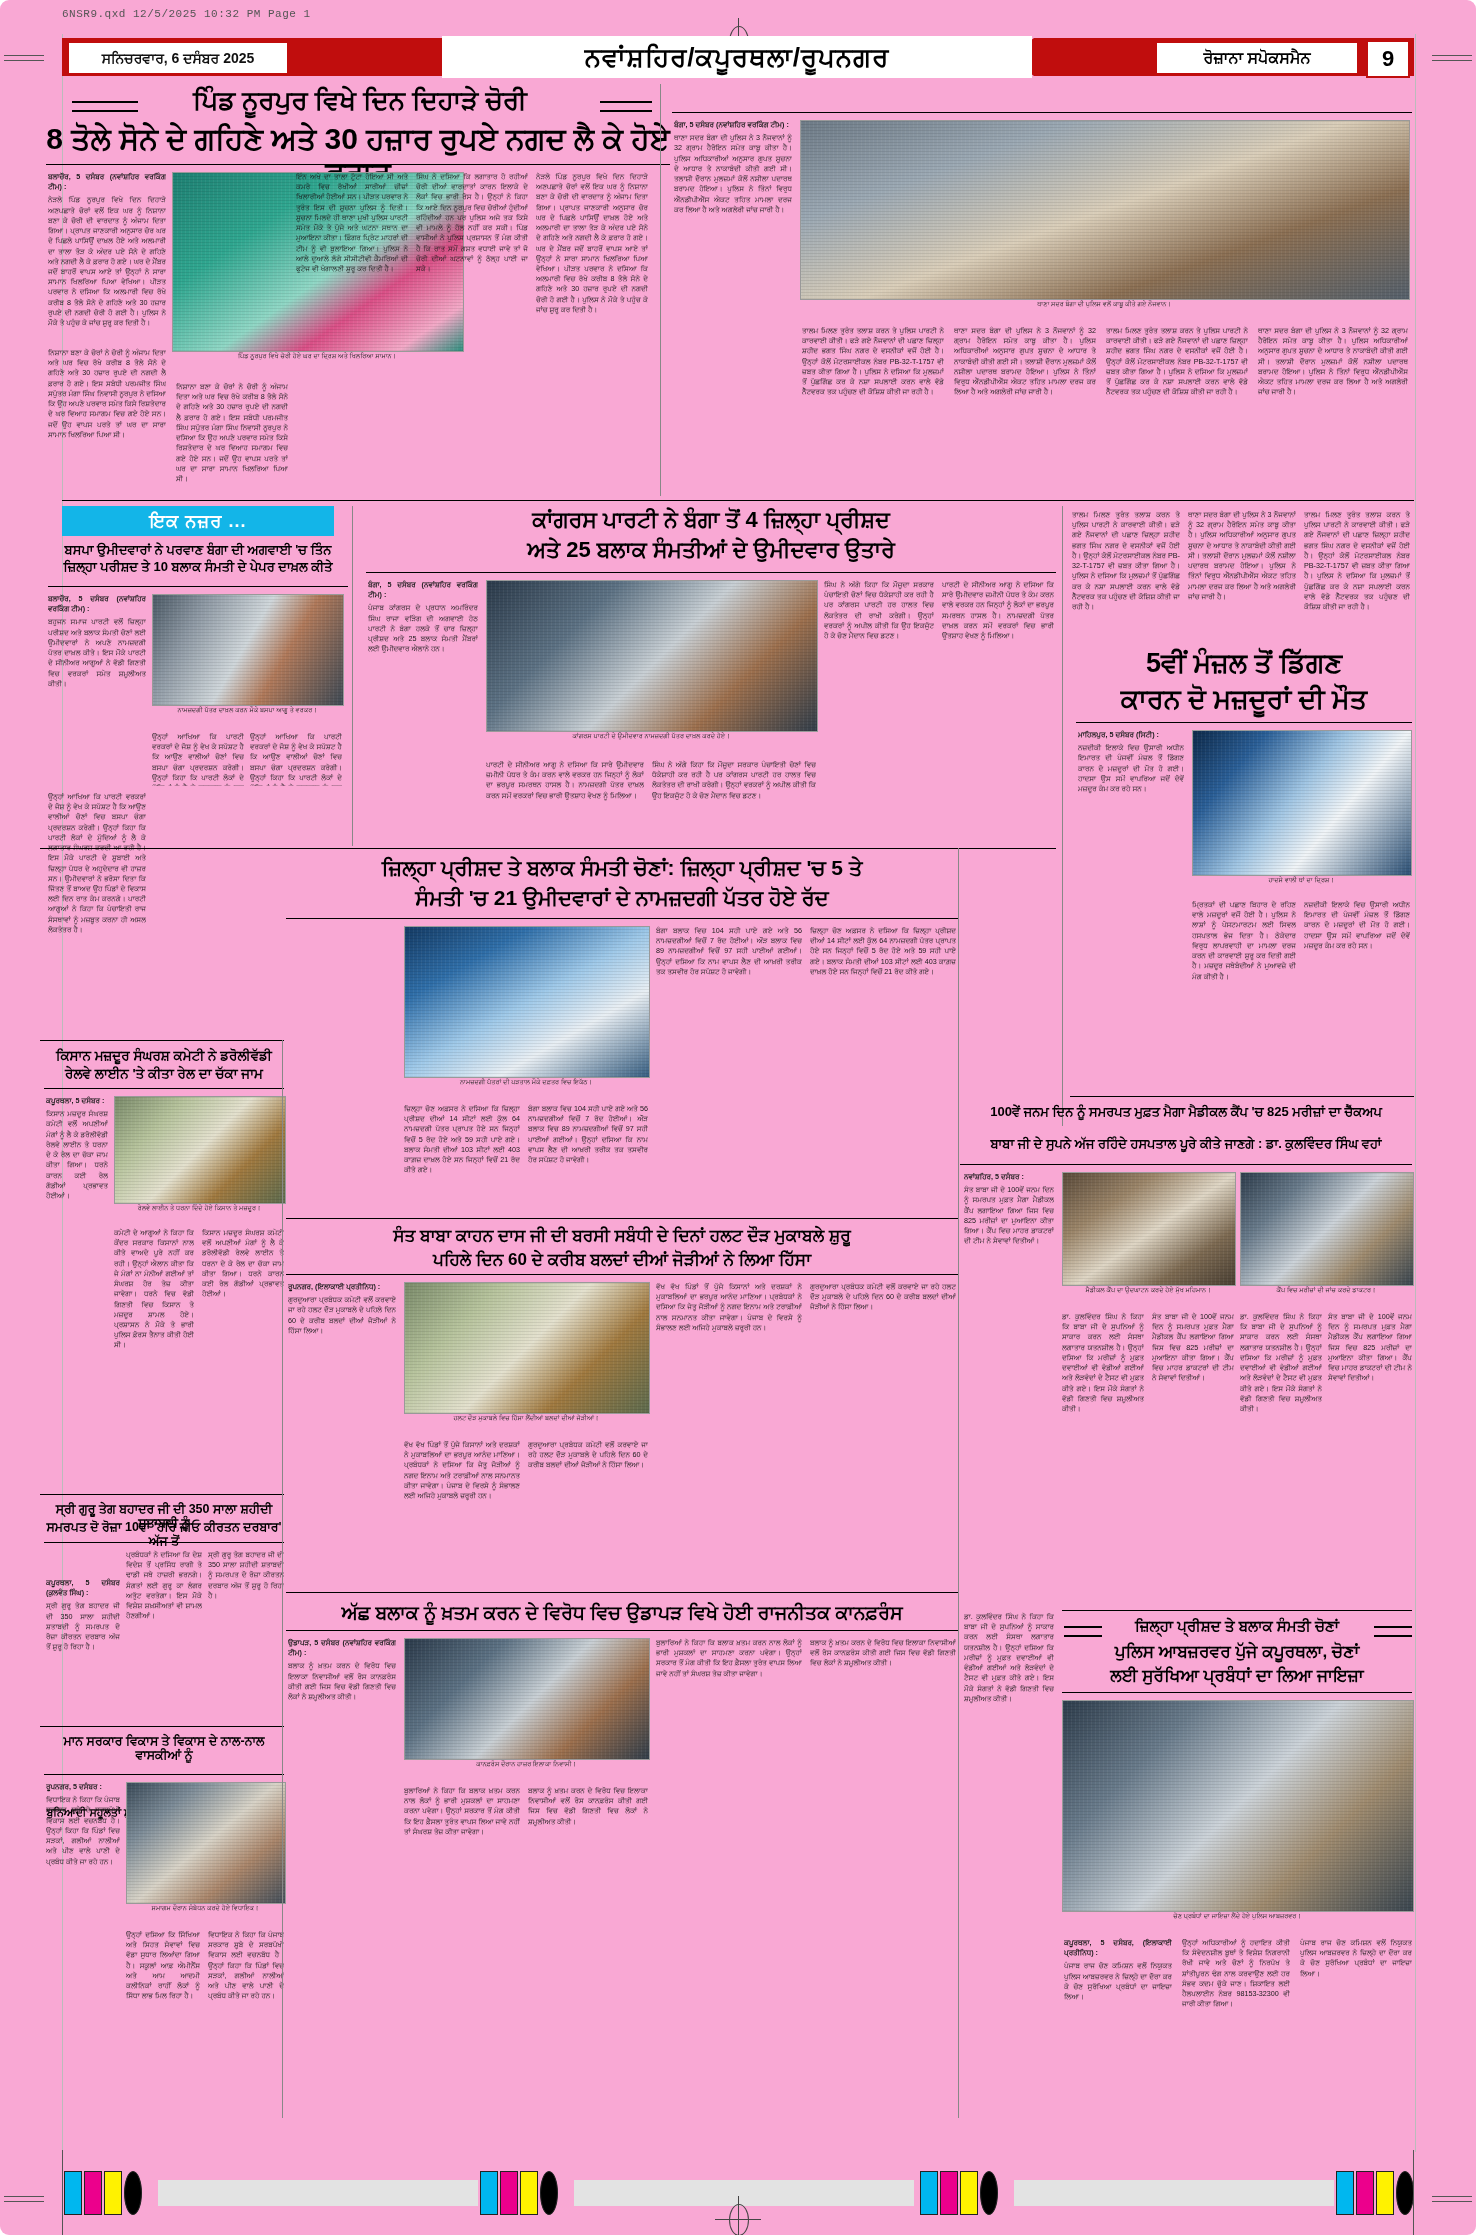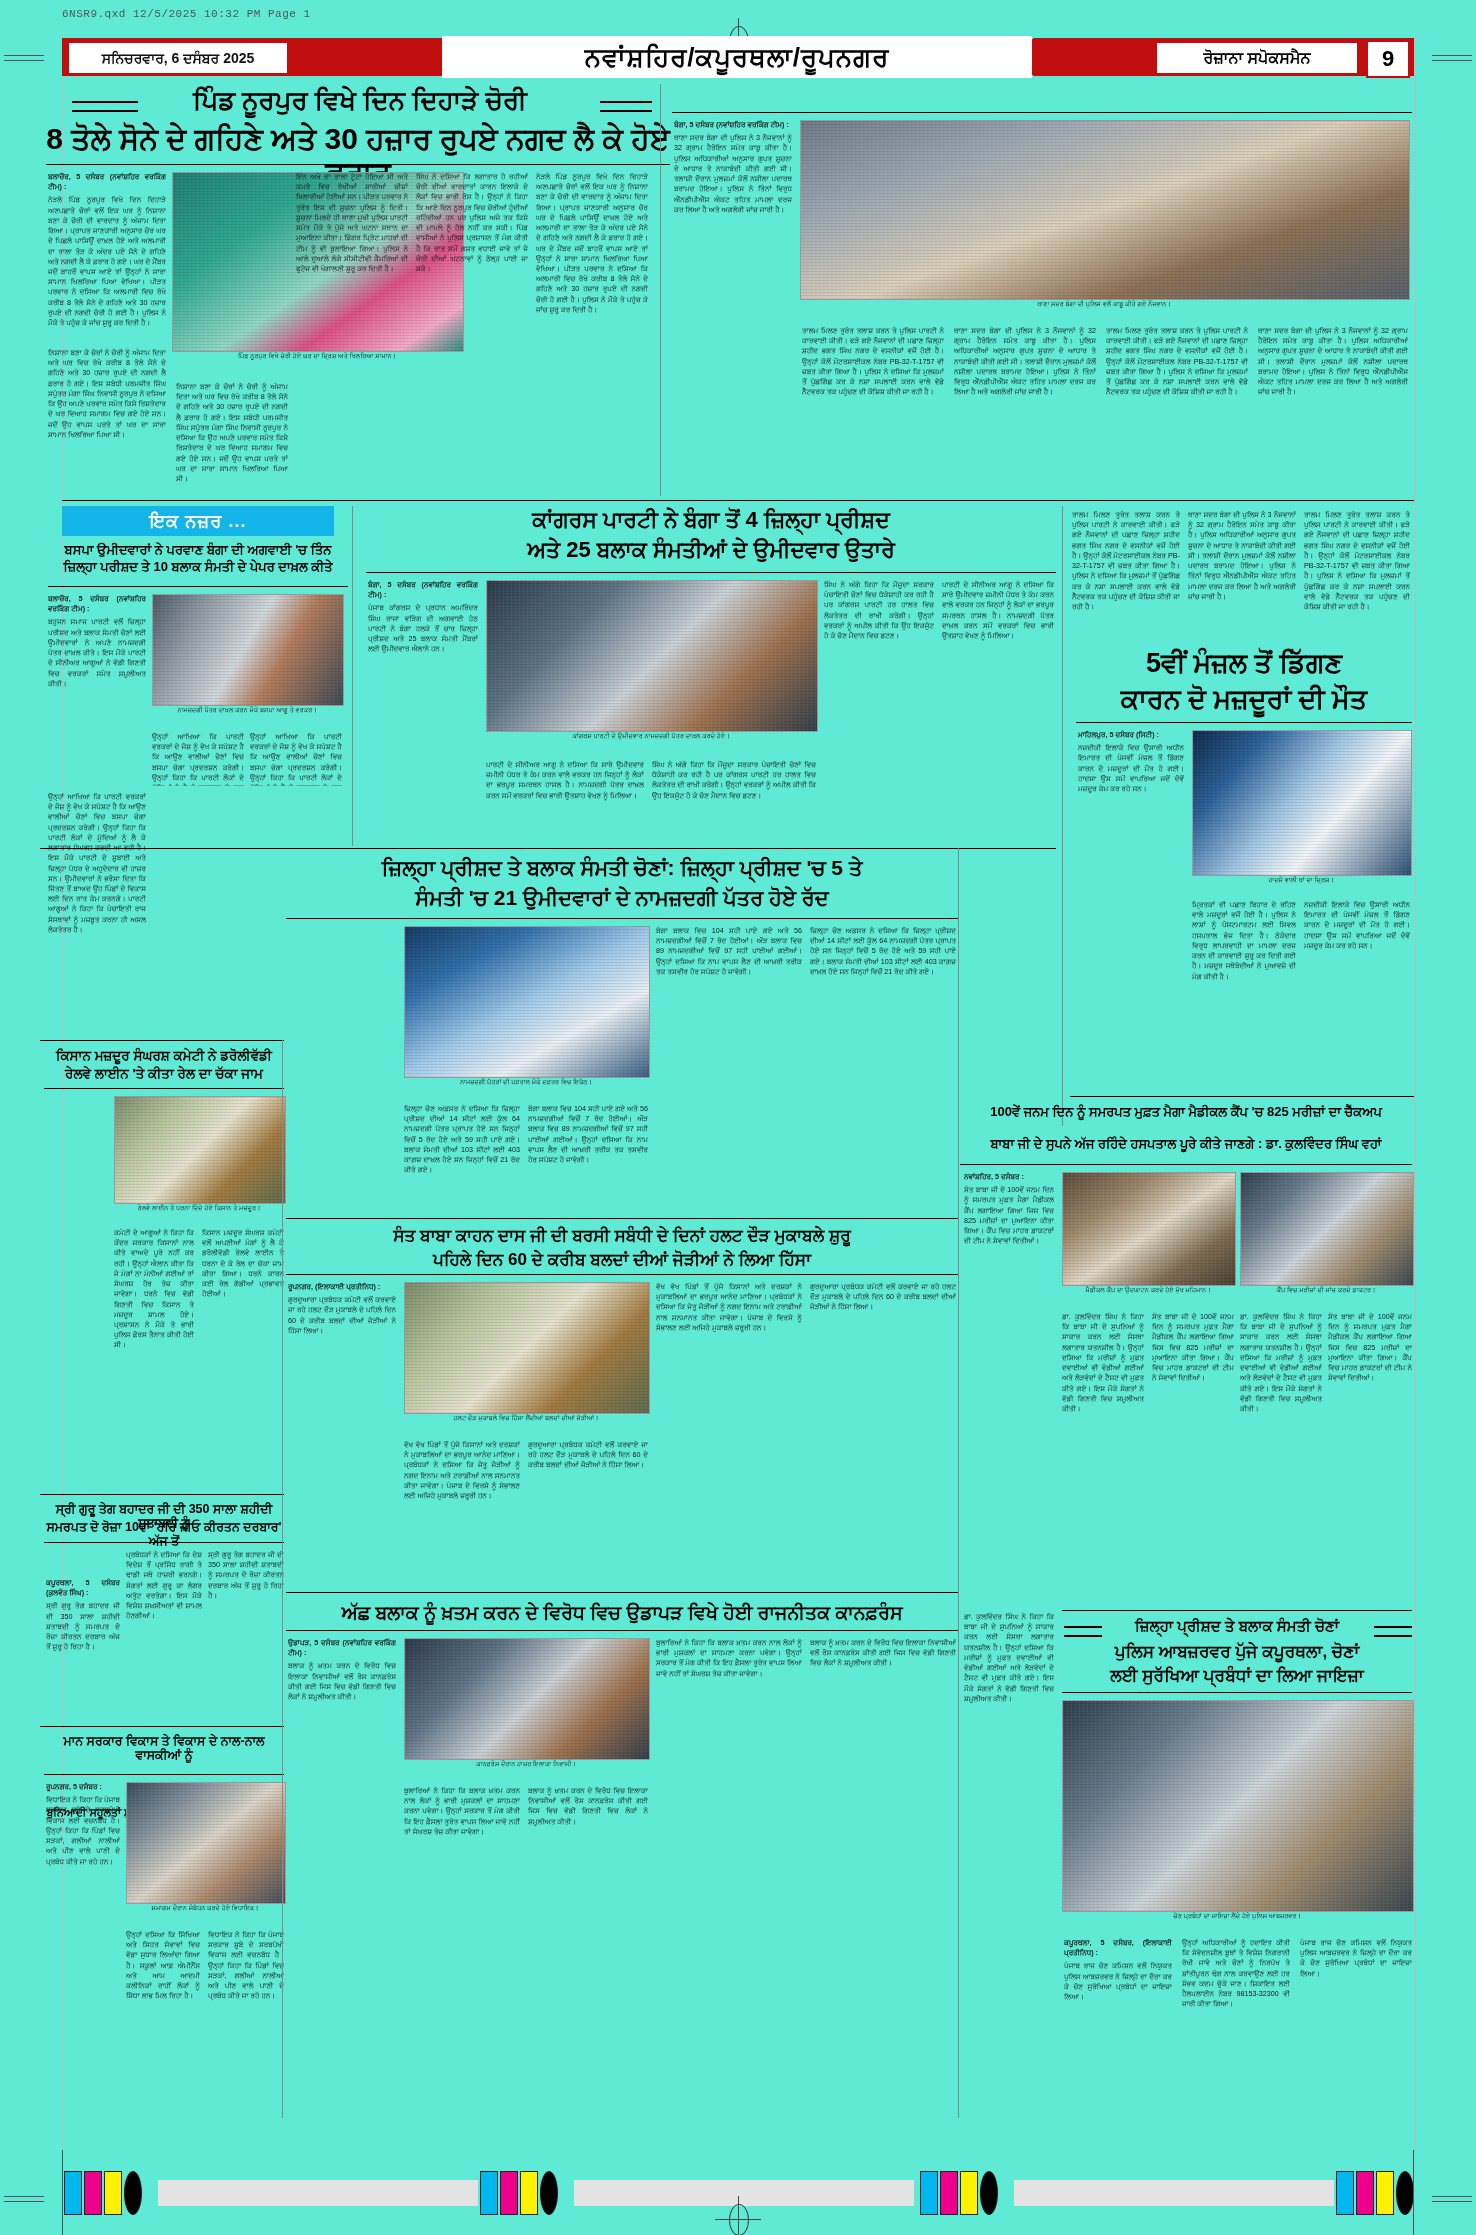--- a/index.html
+++ b/index.html
@@ -1,18 +1,18 @@
 <!DOCTYPE html>
 <html><head>
 <meta charset="utf-8">
 <style>
   html,body{margin:0;padding:0;background:#ffffff;}
   body{width:1476px;height:2235px;position:relative;font-family:"Liberation Sans",sans-serif;overflow:hidden;}
 
-  .page{position:absolute;left:0;top:0;width:1476px;height:2235px;background:#5eead4;}
+  .page{position:absolute;left:0;top:0;width:1476px;height:2235px;background:#f9a8d4;border-radius:9px;}
 
   
   .prodbar{position:absolute;left:62px;top:8px;width:350px;height:22px;font-family:"Liberation Mono",monospace;font-size:11px;color:#555;letter-spacing:.5px;white-space:nowrap;}
   .regmark{position:absolute;width:46px;height:46px;}
   .regmark::before{content:"";position:absolute;left:23px;top:0;width:1px;height:46px;background:#444;}
   .regmark::after{content:"";position:absolute;left:0;top:23px;width:46px;height:1px;background:#444;}
   .regring{position:absolute;left:14px;top:8px;width:18px;height:30px;border:1px solid #444;border-radius:50%;}
 
   .cropL{position:absolute;left:4px;width:40px;height:1px;background:#555;}
   .cropR{position:absolute;right:4px;width:40px;height:1px;background:#555;}
@@ -211,20 +211,24 @@
   <div class="col" style="left:404px;top:1104px;width:116px;height:112px;">ਜ਼ਿਲ੍ਹਾ ਚੋਣ ਅਫ਼ਸਰ ਨੇ ਦਸਿਆ ਕਿ ਜ਼ਿਲ੍ਹਾ ਪ੍ਰੀਸ਼ਦ ਦੀਆਂ 14 ਸੀਟਾਂ ਲਈ ਕੁੱਲ 64 ਨਾਮਜ਼ਦਗੀ ਪੱਤਰ ਪ੍ਰਾਪਤ ਹੋਏ ਸਨ ਜਿਨ੍ਹਾਂ ਵਿਚੋਂ 5 ਰੱਦ ਹੋਏ ਅਤੇ 59 ਸਹੀ ਪਾਏ ਗਏ। ਬਲਾਕ ਸੰਮਤੀ ਦੀਆਂ 103 ਸੀਟਾਂ ਲਈ 403 ਕਾਗ਼ਜ਼ ਦਾਖ਼ਲ ਹੋਏ ਸਨ ਜਿਨ੍ਹਾਂ ਵਿਚੋਂ 21 ਰੱਦ ਕੀਤੇ ਗਏ।</div>
   <div class="col" style="left:528px;top:1104px;width:120px;height:112px;">ਬੰਗਾ ਬਲਾਕ ਵਿਚ 104 ਸਹੀ ਪਾਏ ਗਏ ਅਤੇ 56 ਨਾਮਜ਼ਦਗੀਆਂ ਵਿਚੋਂ 7 ਰੱਦ ਹੋਈਆਂ। ਔੜ ਬਲਾਕ ਵਿਚ 89 ਨਾਮਜ਼ਦਗੀਆਂ ਵਿਚੋਂ 97 ਸਹੀ ਪਾਈਆਂ ਗਈਆਂ। ਉਨ੍ਹਾਂ ਦਸਿਆ ਕਿ ਨਾਮ ਵਾਪਸ ਲੈਣ ਦੀ ਆਖ਼ਰੀ ਤਰੀਕ ਤਕ ਤਸਵੀਰ ਹੋਰ ਸਪੱਸ਼ਟ ਹੋ ਜਾਵੇਗੀ।</div>
   <div class="col" style="left:656px;top:926px;width:146px;height:290px;">ਬੰਗਾ ਬਲਾਕ ਵਿਚ 104 ਸਹੀ ਪਾਏ ਗਏ ਅਤੇ 56 ਨਾਮਜ਼ਦਗੀਆਂ ਵਿਚੋਂ 7 ਰੱਦ ਹੋਈਆਂ। ਔੜ ਬਲਾਕ ਵਿਚ 89 ਨਾਮਜ਼ਦਗੀਆਂ ਵਿਚੋਂ 97 ਸਹੀ ਪਾਈਆਂ ਗਈਆਂ। ਉਨ੍ਹਾਂ ਦਸਿਆ ਕਿ ਨਾਮ ਵਾਪਸ ਲੈਣ ਦੀ ਆਖ਼ਰੀ ਤਰੀਕ ਤਕ ਤਸਵੀਰ ਹੋਰ ਸਪੱਸ਼ਟ ਹੋ ਜਾਵੇਗੀ।</div>
   <div class="col" style="left:810px;top:926px;width:146px;height:290px;">ਜ਼ਿਲ੍ਹਾ ਚੋਣ ਅਫ਼ਸਰ ਨੇ ਦਸਿਆ ਕਿ ਜ਼ਿਲ੍ਹਾ ਪ੍ਰੀਸ਼ਦ ਦੀਆਂ 14 ਸੀਟਾਂ ਲਈ ਕੁੱਲ 64 ਨਾਮਜ਼ਦਗੀ ਪੱਤਰ ਪ੍ਰਾਪਤ ਹੋਏ ਸਨ ਜਿਨ੍ਹਾਂ ਵਿਚੋਂ 5 ਰੱਦ ਹੋਏ ਅਤੇ 59 ਸਹੀ ਪਾਏ ਗਏ। ਬਲਾਕ ਸੰਮਤੀ ਦੀਆਂ 103 ਸੀਟਾਂ ਲਈ 403 ਕਾਗ਼ਜ਼ ਦਾਖ਼ਲ ਹੋਏ ਸਨ ਜਿਨ੍ਹਾਂ ਵਿਚੋਂ 21 ਰੱਦ ਕੀਤੇ ਗਏ।</div>
 
   <div class="hr-thin" style="left:40px;top:1040px;width:244px;"></div>
   <div class="hl" style="position:absolute;left:44px;top:1048px;width:240px;font-size:13.5px;">ਕਿਸਾਨ ਮਜ਼ਦੂਰ ਸੰਘਰਸ਼ ਕਮੇਟੀ ਨੇ ਡਰੋਲੀਵੱਡੀ</div>
   <div class="hl" style="position:absolute;left:44px;top:1066px;width:240px;font-size:13.5px;">ਰੇਲਵੇ ਲਾਈਨ 'ਤੇ ਕੀਤਾ ਰੇਲ ਦਾ ਚੱਕਾ ਜਾਮ</div>
   <div class="hr-thin" style="left:44px;top:1088px;width:240px;"></div>
 
+  <div class="col" style="left:46px;top:1096px;width:62px;height:400px;">
+    <p><span class="dl">ਕਪੂਰਥਲਾ, 5 ਦਸੰਬਰ :</span></p>
+    <p>ਕਿਸਾਨ ਮਜ਼ਦੂਰ ਸੰਘਰਸ਼ ਕਮੇਟੀ ਵਲੋਂ ਅਪਣੀਆਂ ਮੰਗਾਂ ਨੂੰ ਲੈ ਕੇ ਡਰੋਲੀਵੱਡੀ ਰੇਲਵੇ ਲਾਈਨ ਤੇ ਧਰਨਾ ਦੇ ਕੇ ਰੇਲ ਦਾ ਚੱਕਾ ਜਾਮ ਕੀਤਾ ਗਿਆ। ਧਰਨੇ ਕਾਰਨ ਕਈ ਰੇਲ ਗੱਡੀਆਂ ਪ੍ਰਭਾਵਤ ਹੋਈਆਂ।</p>
+  </div>
   <div class="photo ph-f" style="left:114px;top:1096px;width:170px;height:106px;">
     <div class="ph-noise"></div>
   </div>
   <div class="cap" style="left:114px;top:1204px;width:170px;">ਰੇਲਵੇ ਲਾਈਨ ਤੇ ਧਰਨਾ ਦਿੰਦੇ ਹੋਏ ਕਿਸਾਨ ਤੇ ਮਜ਼ਦੂਰ।</div>
 
   <div class="col" style="left:114px;top:1228px;width:80px;height:268px;">ਕਮੇਟੀ ਦੇ ਆਗੂਆਂ ਨੇ ਕਿਹਾ ਕਿ ਕੇਂਦਰ ਸਰਕਾਰ ਕਿਸਾਨਾਂ ਨਾਲ ਕੀਤੇ ਵਾਅਦੇ ਪੂਰੇ ਨਹੀਂ ਕਰ ਰਹੀ। ਉਨ੍ਹਾਂ ਐਲਾਨ ਕੀਤਾ ਕਿ ਜੇ ਮੰਗਾਂ ਨਾ ਮੰਨੀਆਂ ਗਈਆਂ ਤਾਂ ਸੰਘਰਸ਼ ਹੋਰ ਤੇਜ਼ ਕੀਤਾ ਜਾਵੇਗਾ। ਧਰਨੇ ਵਿਚ ਵੱਡੀ ਗਿਣਤੀ ਵਿਚ ਕਿਸਾਨ ਤੇ ਮਜ਼ਦੂਰ ਸ਼ਾਮਲ ਹੋਏ। ਪ੍ਰਸ਼ਾਸਨ ਨੇ ਮੌਕੇ ਤੇ ਭਾਰੀ ਪੁਲਿਸ ਫ਼ੋਰਸ ਤੈਨਾਤ ਕੀਤੀ ਹੋਈ ਸੀ।</div>
   <div class="col" style="left:202px;top:1228px;width:82px;height:268px;">ਕਿਸਾਨ ਮਜ਼ਦੂਰ ਸੰਘਰਸ਼ ਕਮੇਟੀ ਵਲੋਂ ਅਪਣੀਆਂ ਮੰਗਾਂ ਨੂੰ ਲੈ ਕੇ ਡਰੋਲੀਵੱਡੀ ਰੇਲਵੇ ਲਾਈਨ ਤੇ ਧਰਨਾ ਦੇ ਕੇ ਰੇਲ ਦਾ ਚੱਕਾ ਜਾਮ ਕੀਤਾ ਗਿਆ। ਧਰਨੇ ਕਾਰਨ ਕਈ ਰੇਲ ਗੱਡੀਆਂ ਪ੍ਰਭਾਵਤ ਹੋਈਆਂ।</div>
 
   <div class="hr-thin" style="left:1070px;top:1096px;width:344px;"></div>
   <div class="hl" style="position:absolute;left:960px;top:1104px;width:452px;font-size:13px;line-height:1.3;">100ਵੇਂ ਜਨਮ ਦਿਨ ਨੂੰ ਸਮਰਪਤ ਮੁਫ਼ਤ ਮੈਗਾ ਮੈਡੀਕਲ ਕੈਂਪ 'ਚ 825 ਮਰੀਜ਼ਾਂ ਦਾ ਚੈੱਕਅਪ</div>

